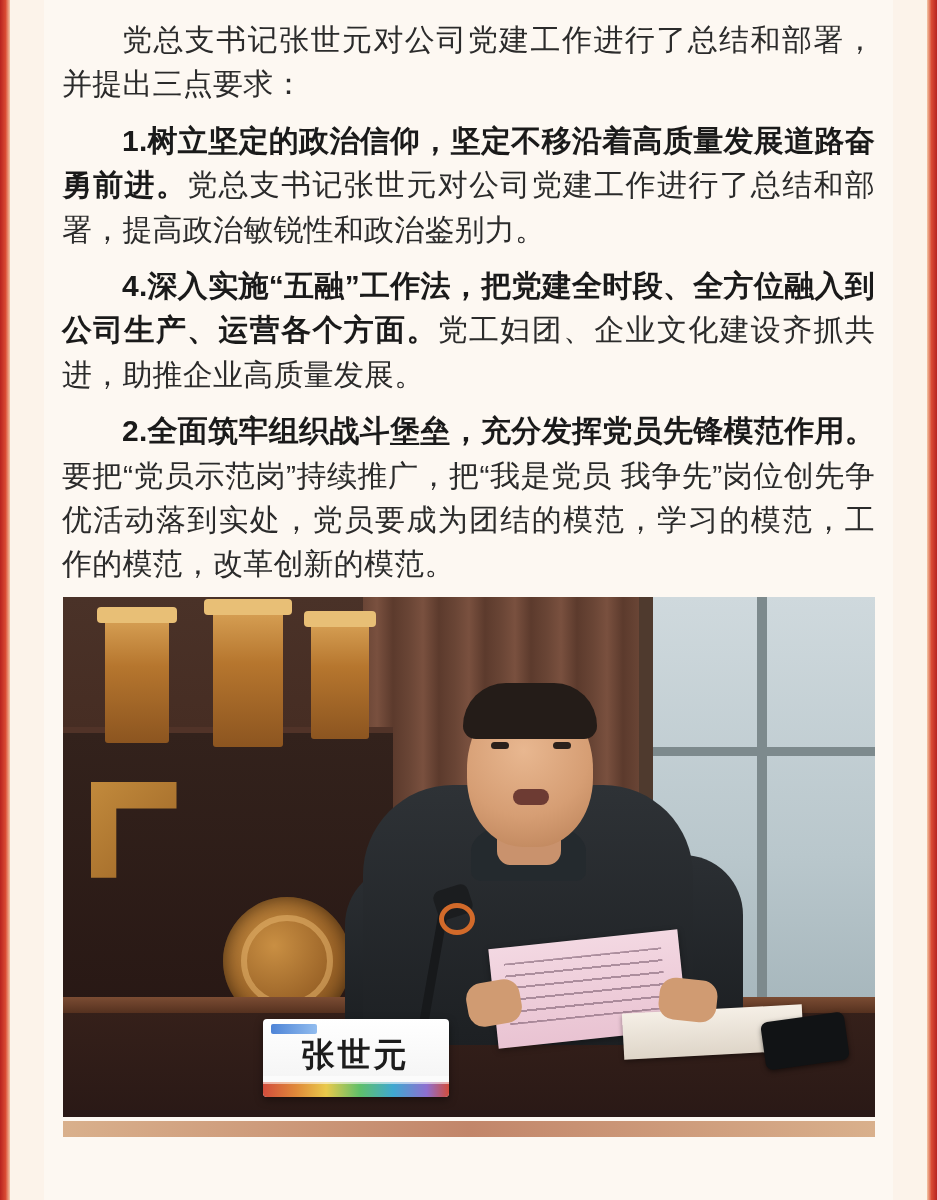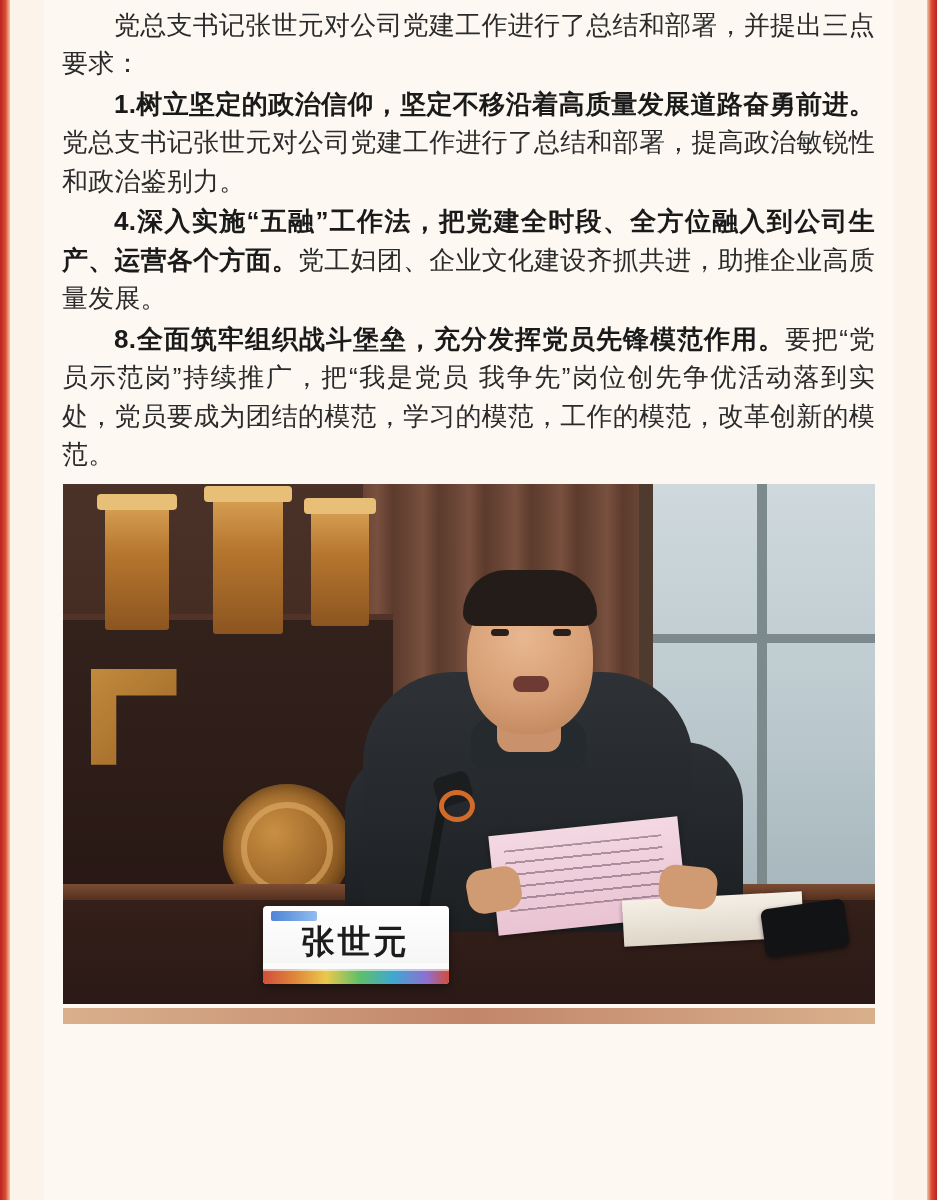--- a/index.html
+++ b/index.html
@@ -54,23 +54,23 @@
     left: 44px;
     right: 44px;
     top: 0;
     bottom: 0;
     background: #fdf8f2;
   }
   .article {
     padding: 6px 18px 0 18px;
   }
   p.para {
-    margin: 0 0 2px 0;
+    margin: 12px 0 2px 0;
     font-family: "Liberation Sans", sans-serif;
-    font-size: 26px;
+    font-size: 30px;
     line-height: 1.48;
     color: #2b2b2b;
     text-indent: 2em;
     letter-spacing: 0.2px;
     text-align: justify;
   }
   p.para .bold {
     font-weight: bold;
     color: #1a1a1a;
   }
@@ -351,21 +351,21 @@
 
       <p class="para">
         <span class="bold">1.树立坚定的政治信仰，坚定不移沿着高质量发展道路奋勇前进。</span><span>党总支书记张世元对公司党建工作进行了总结和部署，提高政治敏锐性和政治鉴别力。</span>
       </p>
 
       <p class="para">
         <span class="bold">4.深入实施“五融”工作法，把党建全时段、全方位融入到公司生产、运营各个方面。</span><span>党工妇团、企业文化建设齐抓共进，助推企业高质量发展。</span>
       </p>
 
       <p class="para">
-        <span class="bold">8.全面筑牢组织战斗堡垒，充分发挥党员先锋模范作用。</span><span>要把“党员示范岗”持续推广，把“我是党员 我争先”岗位创先争优活动落到实处，党员要成为团结的模范，学习的模范，工作的模范，改革创新的模范。</span>
+        <span class="bold">2.全面筑牢组织战斗堡垒，充分发挥党员先锋模范作用。</span><span>要把“党员示范岗”持续推广，把“我是党员 我争先”岗位创先争优活动落到实处，党员要成为团结的模范，学习的模范，工作的模范，改革创新的模范。</span>
       </p>
 
     </div>
 
     <div class="photo-wrap">
       <div class="photo">
         <div class="bg-wall"></div>
         <div class="curtain"></div>
         <div class="window"></div>
         <div class="window-frame-v"></div>

